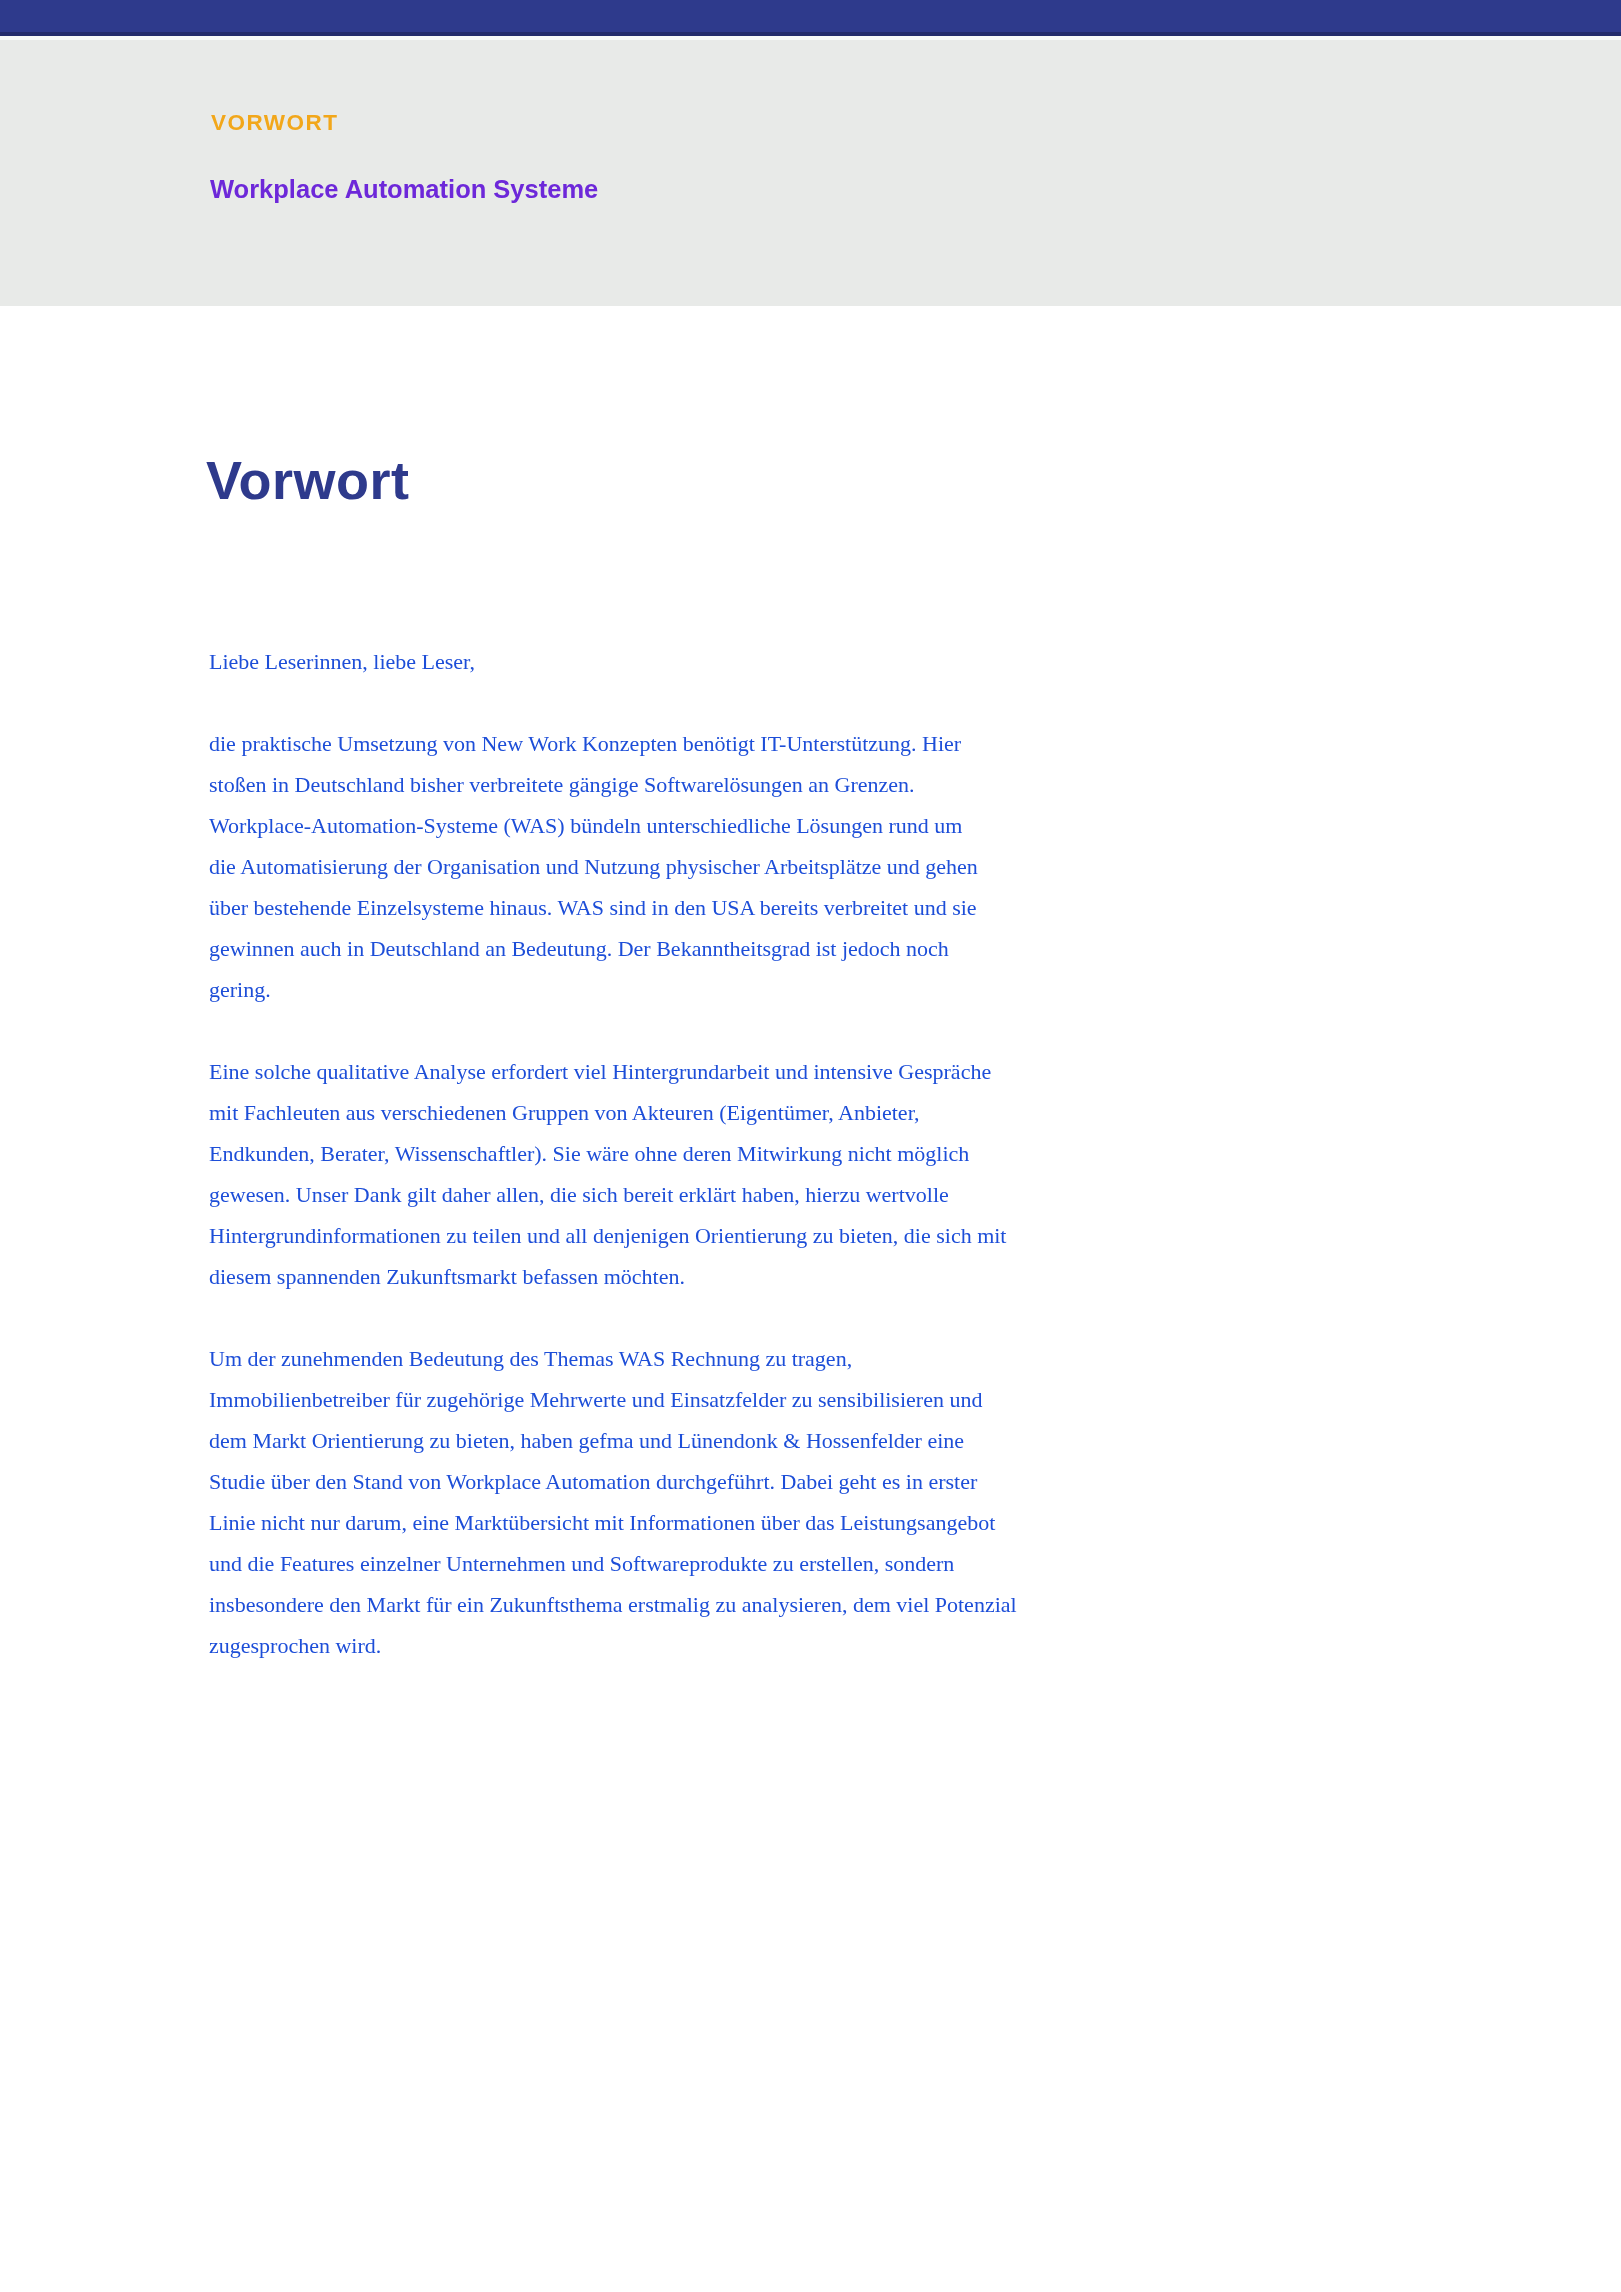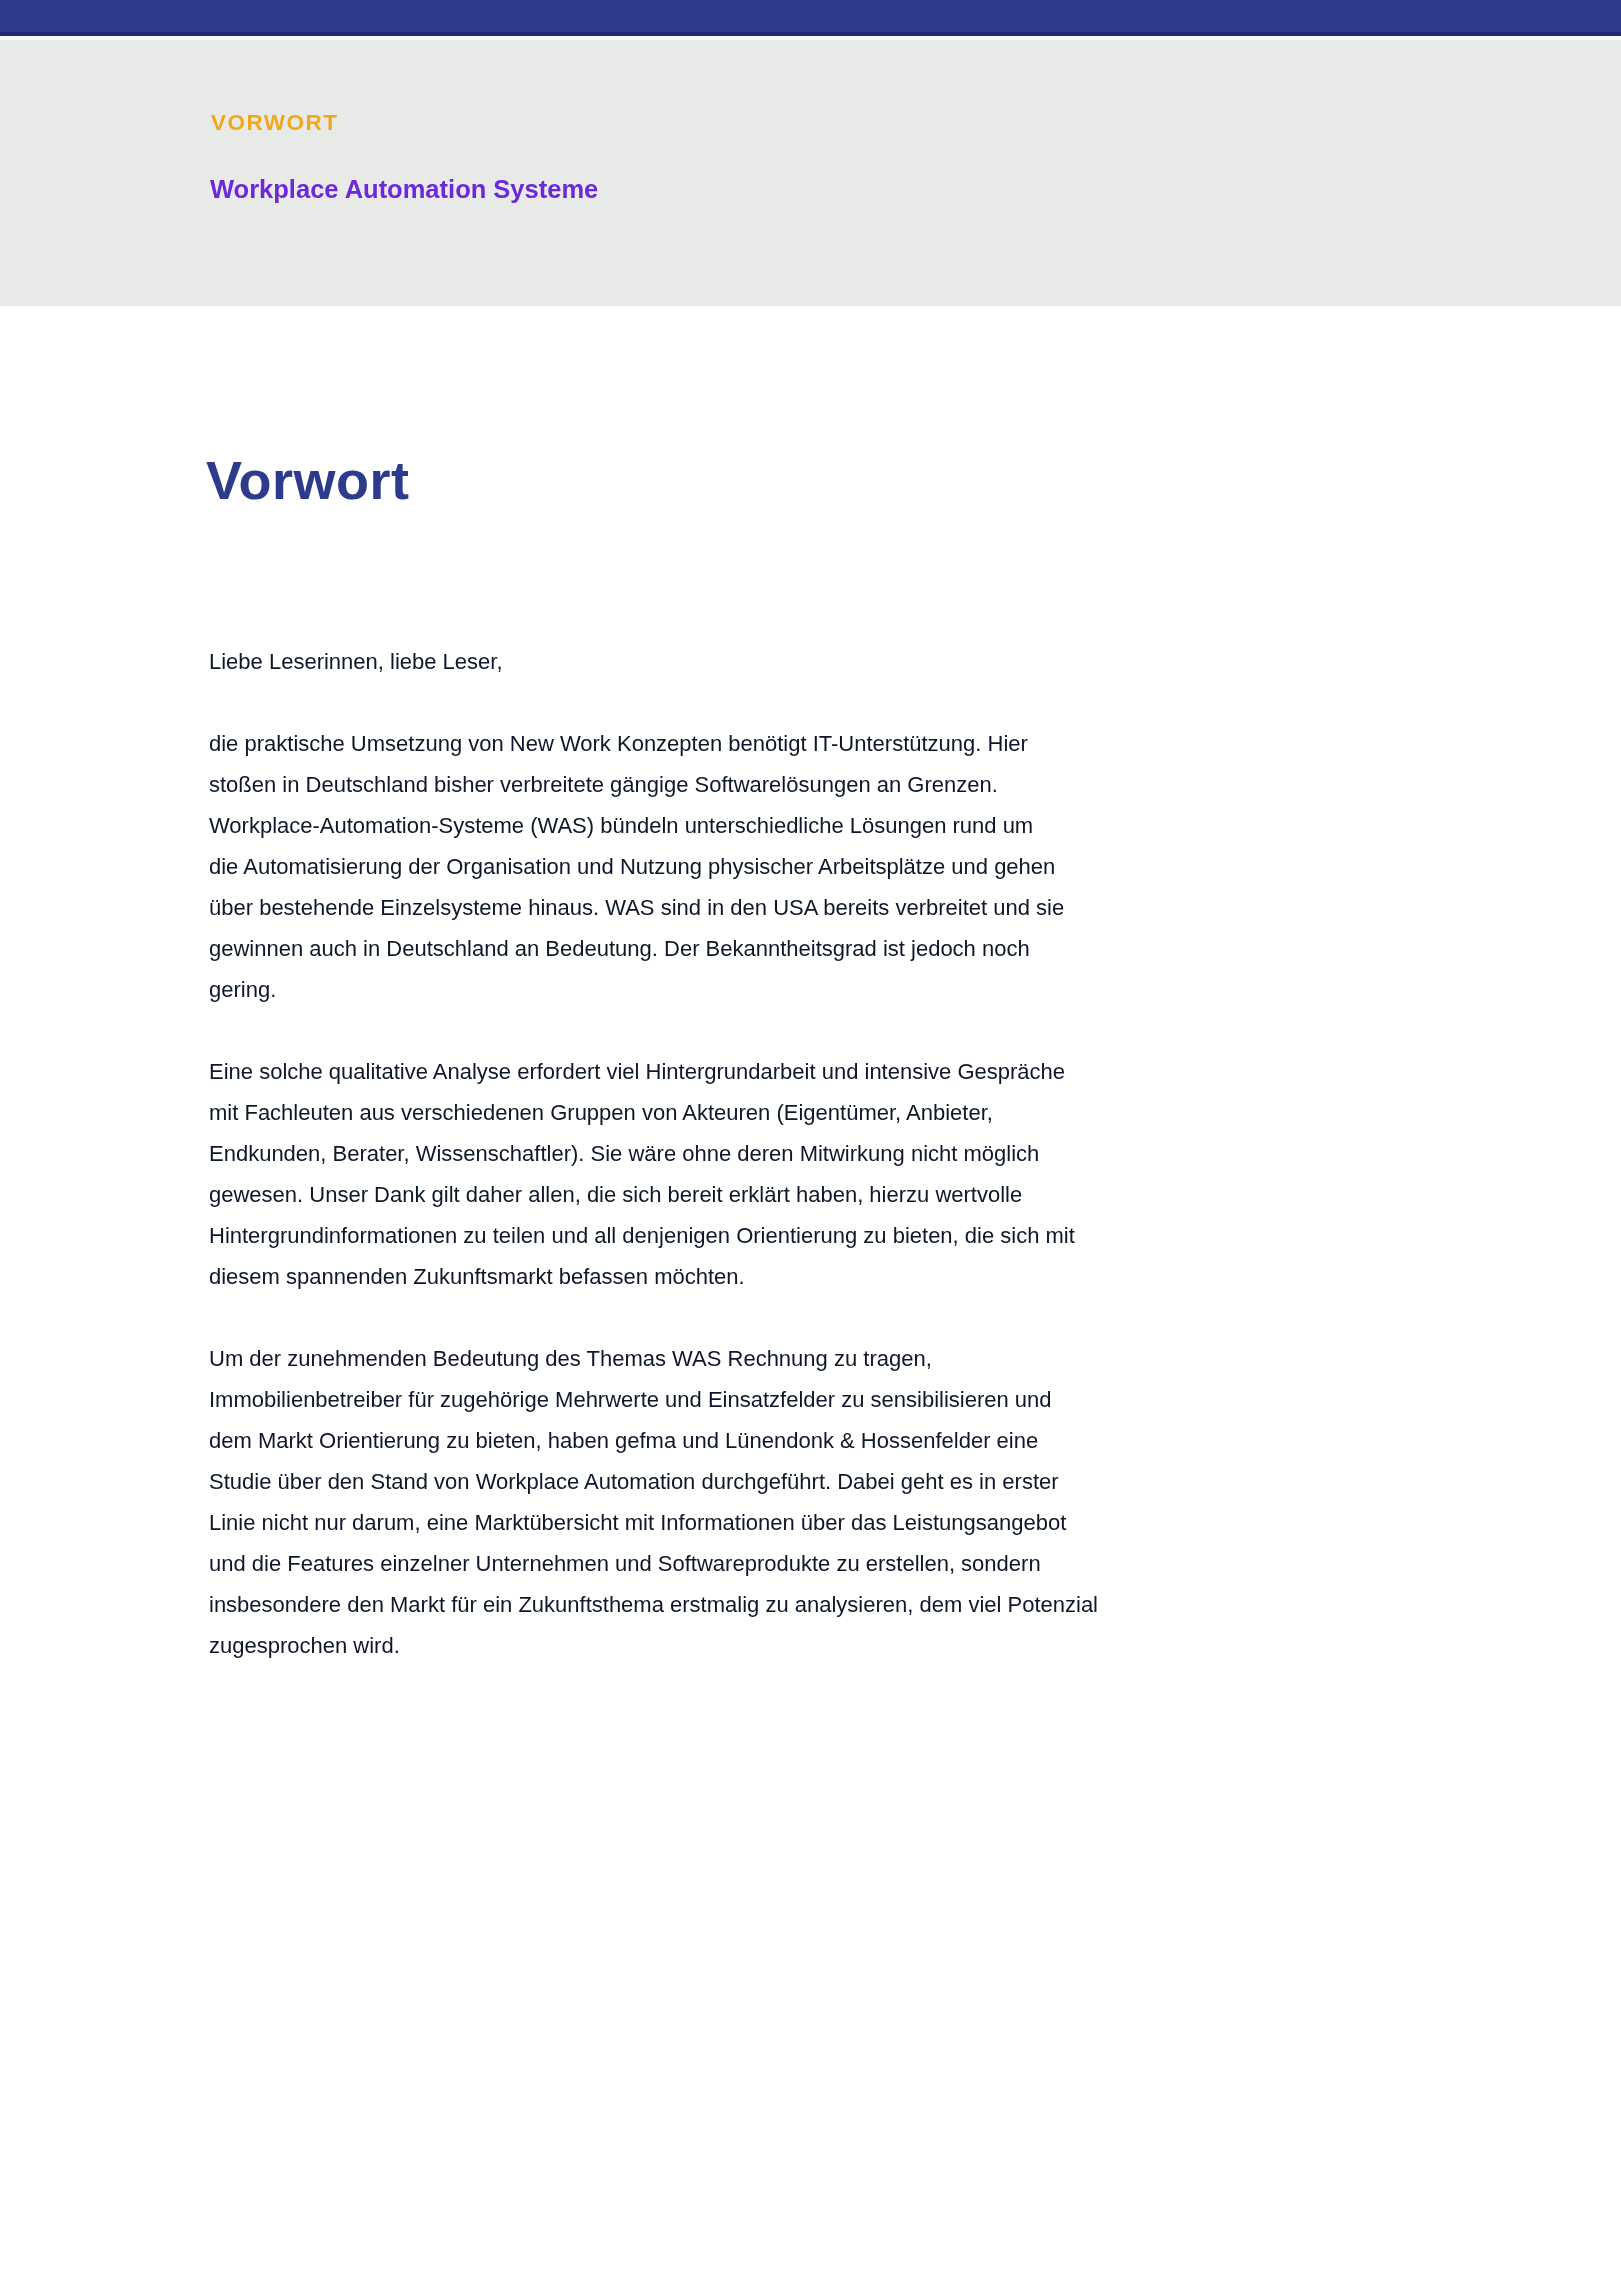--- a/index.html
+++ b/index.html
@@ -46,22 +46,23 @@
     position: absolute; left: 206px; top: 413px;
     font-size: 54px; font-weight: bold;
     color: #2e3a8c;
     letter-spacing: 0.5px;
   }
   .body-copy {
     position: absolute; left: 209px; top: 600px;
     width: 1059px;
     font-size: 22px;
     line-height: 41px;
-    color: #0f172a;
+    color: #1d4ed8;
     white-space: pre-line;
+    font-family: Liberation Serif, serif;
   }
   .body-copy p { margin: 0; }
   .body-copy p + p { }
   .quote-mark {
     position: absolute; left: 1411px; top: 2019px;
     width: 106px; height: 105px;
   }
   .footer-brand {
     position: absolute; left: 207px; top: 2168px;
     font-size: 23.5px; font-weight: normal;

